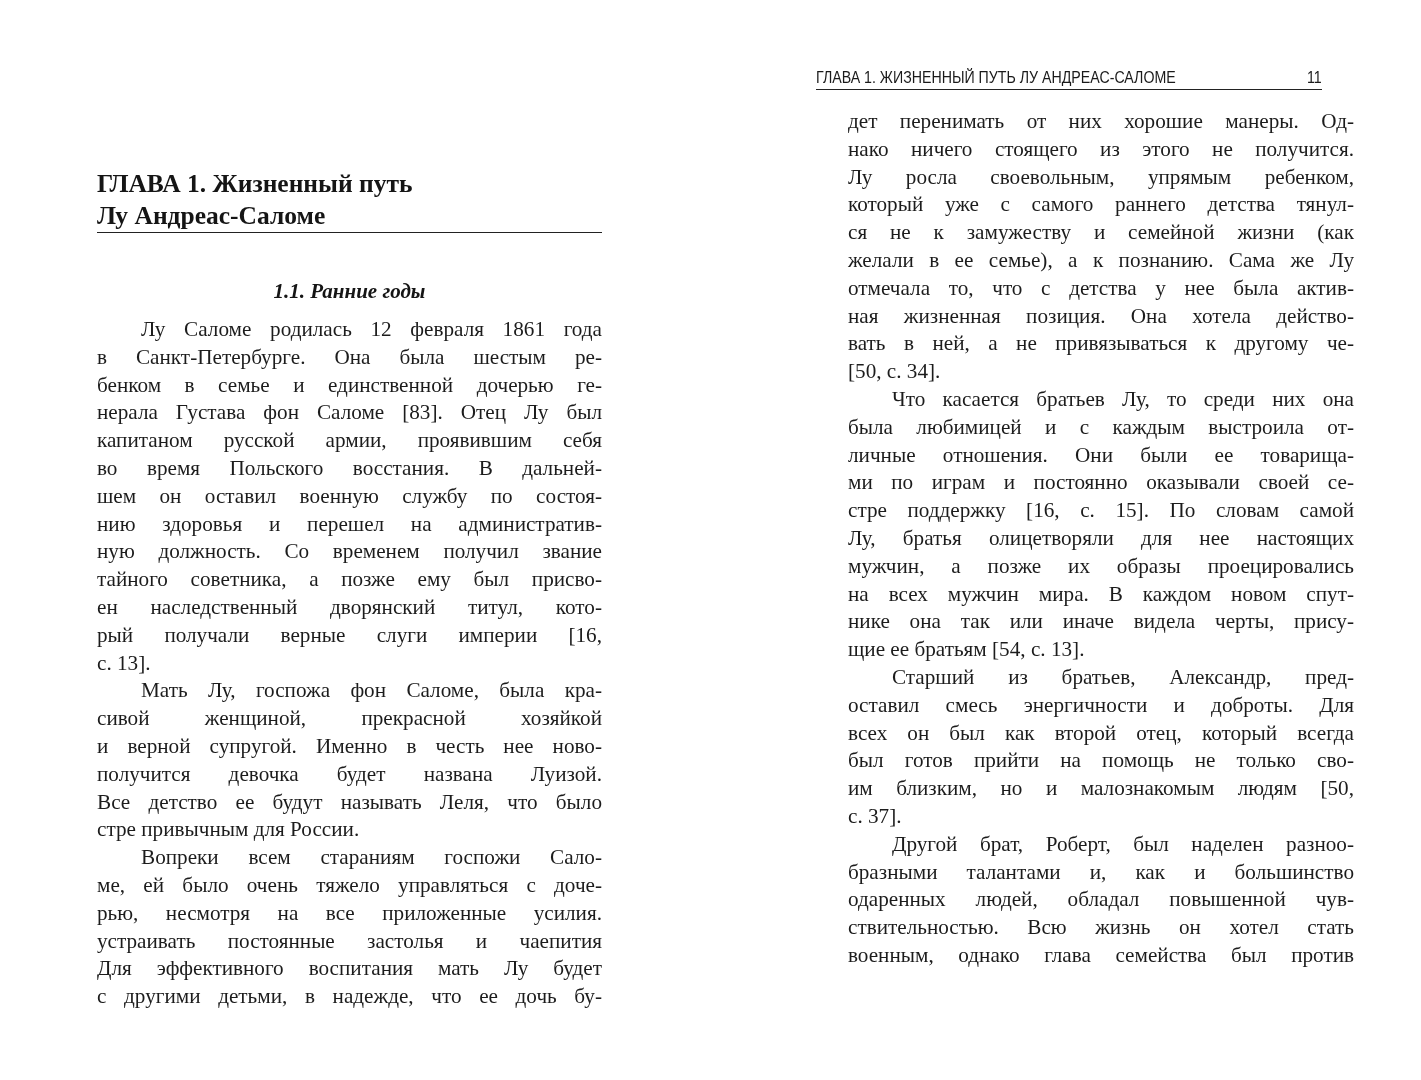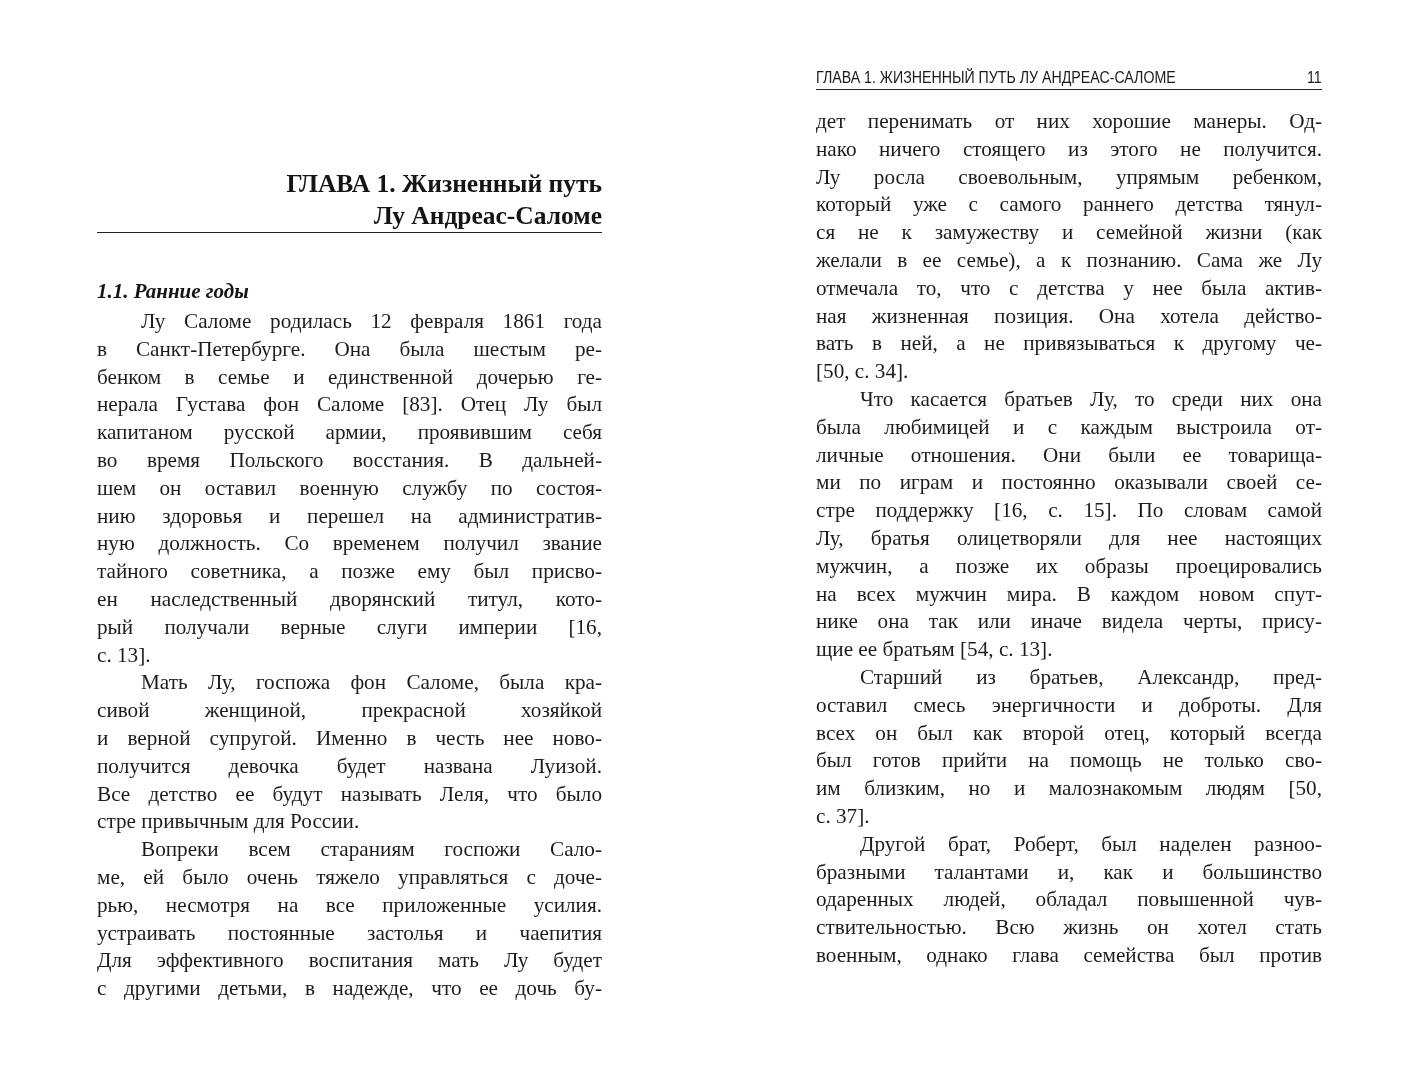--- a/index.html
+++ b/index.html
@@ -28,63 +28,64 @@
       left: 710px;
       width: 711px;
     }
 
     
     .chapter-title {
       position: absolute;
       left: 97px;
       width: 505px;
       top: 168px;
-      text-align: right;
+      text-align: left;
       font-family: "Liberation Serif", "DejaVu Serif", serif;
       font-weight: bold;
       font-size: 25.5px;
       line-height: 32px;
       color: #151515;
     }
     .chapter-title .t-line { display: block; white-space: nowrap; }
     .chapter-rule {
       position: absolute;
       left: 97px;
       width: 505px;
       top: 232px;
       height: 0;
       border-top: 1.6px solid #222;
     }
     .section-title {
       position: absolute;
       left: 97px;
       width: 505px;
       top: 277px;
+      text-align: center;
       font-family: "Liberation Serif", "DejaVu Serif", serif;
       font-weight: bold;
       font-style: italic;
       font-size: 21px;
       line-height: 28px;
       color: #151515;
     }
 
     
     .column {
       position: absolute;
       font-family: "Liberation Serif", "DejaVu Serif", serif;
       font-size: 21.2px;
       color: #1c1c1c;
     }
     .column-left {
       left: 97px;
       width: 505px;
-      top: 308px;
+      top: 316px;
     }
     .column-right {
-      left: 816px;
+      left: 848px;
       width: 506px;
       top: 108px;
     }
     .line {
       display: block;
       height: 27.8px;
       line-height: 27.8px;
       white-space: nowrap;
       text-align: justify;
       text-align-last: justify;

